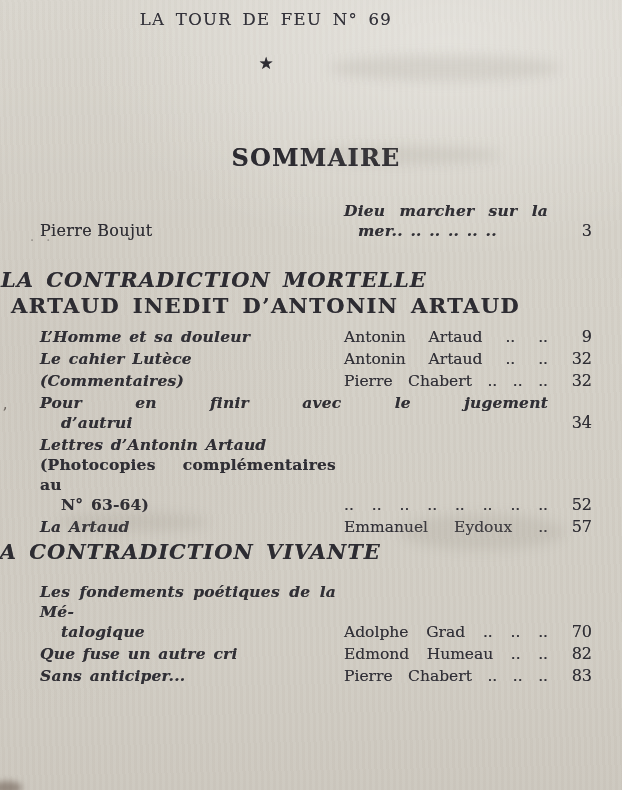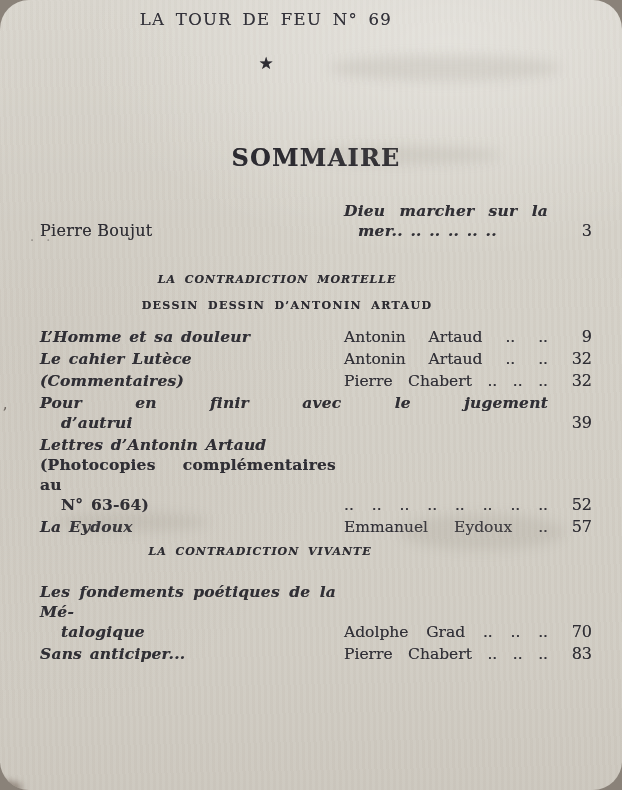--- a/index.html
+++ b/index.html
@@ -10,42 +10,42 @@
     overflow:hidden;
     font-family:"DejaVu Serif","Liberation Serif",serif;
     color:#2f2e34;
     background-color:#d5d1c8;
     background-image:
       radial-gradient(ellipse 520px 300px at 72% 6%, rgba(255,255,255,0.30), rgba(255,255,255,0) 70%),
       radial-gradient(ellipse 420px 520px at 8% 45%, rgba(158,146,136,0.10), rgba(158,146,136,0) 70%),
       linear-gradient(180deg, rgba(255,255,255,0.10) 0%, rgba(255,255,255,0) 30%, rgba(132,118,106,0.05) 82%, rgba(132,118,106,0.10) 100%),
       repeating-linear-gradient(88deg, rgba(255,255,255,0.035) 0 3px, rgba(120,110,100,0.028) 3px 6px);
   }
-  .ink{ text-shadow:0 0 0.6px rgba(47,46,52,0.55);border-radius:29px; }
+  .ink{ text-shadow:0 0 0.6px rgba(47,46,52,0.55); }
 
   
   .header-title{
     text-align:center; padding-top:9px;
     font-size:16.5px; line-height:22px;
     letter-spacing:1.3px; word-spacing:4px;
     color:#33323a;
   }
   .shift-hdr{ display:inline-block; transform:translateX(-45px); }
   .star-row{ text-align:center; margin-top:22px; font-size:17px; line-height:20px; }
   .sommaire{
     text-align:center; margin-top:70px;
     font-size:24px; line-height:30px; font-weight:bold;
     letter-spacing:1.2px; color:#2c2b31;
   }
   .shift-som{ display:inline-block; transform:translateX(5px); }
 
   
   .toc{ margin:28px 30px 0 40px; }
   .heading-line{
-    text-align:center; font-size:11px; font-weight:bold;
+    font-size:21px; font-weight:bold;
     line-height:26px; letter-spacing:1px; word-spacing:4px; color:#2d2c32;
   }
   .heading-line.it{ font-style:italic; }
   .hshift{ display:inline-block; }
   .sec-1 .headings{ margin-top:26px; margin-bottom:8px; }
   .sec-1 .heading-line:nth-child(1) .hshift{ transform:translateX(-39px); }
   .sec-1 .heading-line:nth-child(2) .hshift{ transform:translateX(-29px); letter-spacing:1.4px; }
   .sec-2 .headings{ margin-bottom:17px; }
   .sec-2 .heading-line .hshift{ transform:translateX(-56px); }
 
@@ -108,21 +108,21 @@
               <div class="tline str">Dieu marcher sur la</div>
               <div class="tline ind">mer.. .. .. .. .. ..</div>
             </div>
             <div class="cell-page">3</div>
           </div>
         </div>
       </div>
       <div class="toc-section sec-1">
         <div class="headings">
           <div class="heading-line it"><span class="hshift">LA CONTRADICTION MORTELLE</span></div>
-          <div class="heading-line"><span class="hshift">DESSIN DESSIN D’ANTONIN ARTAUD</span></div>
+          <div class="heading-line"><span class="hshift">ARTAUD INEDIT D’ANTONIN ARTAUD</span></div>
         </div>
         <div class="entries">
           <div class="entry-row">
             <div class="cell-title">
               <div class="tline">L’Homme et sa douleur</div>
             </div>
             <div class="cell-author">Antonin Artaud .. ..</div>
             <div class="cell-page">9</div>
           </div>
           <div class="entry-row">
@@ -137,52 +137,59 @@
               <div class="tline">(Commentaires)</div>
             </div>
             <div class="cell-author">Pierre Chabert .. .. ..</div>
             <div class="cell-page">32</div>
           </div>
           <div class="entry-row">
             <div class="cell-title">
               <div class="tline str">Pour en finir avec le jugement</div>
               <div class="tline ind">d’autrui</div>
             </div>
-            <div class="cell-page">39</div>
+            <div class="cell-page">34</div>
           </div>
           <div class="entry-row">
             <div class="cell-title">
               <div class="tline">Lettres d’Antonin Artaud</div>
               <div class="tline str rom">(Photocopies complémentaires au</div>
               <div class="tline ind rom">N° 63-64)</div>
             </div>
             <div class="cell-author">.. .. .. .. .. .. .. ..</div>
             <div class="cell-page">52</div>
           </div>
           <div class="entry-row">
             <div class="cell-title">
-              <div class="tline">La Eydoux</div>
+              <div class="tline">La Artaud</div>
             </div>
             <div class="cell-author">Emmanuel Eydoux ..</div>
             <div class="cell-page">57</div>
           </div>
         </div>
       </div>
       <div class="toc-section sec-2">
         <div class="headings">
           <div class="heading-line it"><span class="hshift">LA CONTRADICTION VIVANTE</span></div>
         </div>
         <div class="entries">
           <div class="entry-row">
             <div class="cell-title">
               <div class="tline str">Les fondements poétiques de la Mé-</div>
               <div class="tline ind">talogique</div>
             </div>
             <div class="cell-author">Adolphe Grad .. .. ..</div>
             <div class="cell-page">70</div>
+          </div>
+          <div class="entry-row">
+            <div class="cell-title">
+              <div class="tline">Que fuse un autre cri</div>
+            </div>
+            <div class="cell-author">Edmond Humeau .. ..</div>
+            <div class="cell-page">82</div>
           </div>
           <div class="entry-row">
             <div class="cell-title">
               <div class="tline">Sans anticiper...</div>
             </div>
             <div class="cell-author">Pierre Chabert .. .. ..</div>
             <div class="cell-page">83</div>
           </div>
         </div>
       </div>

